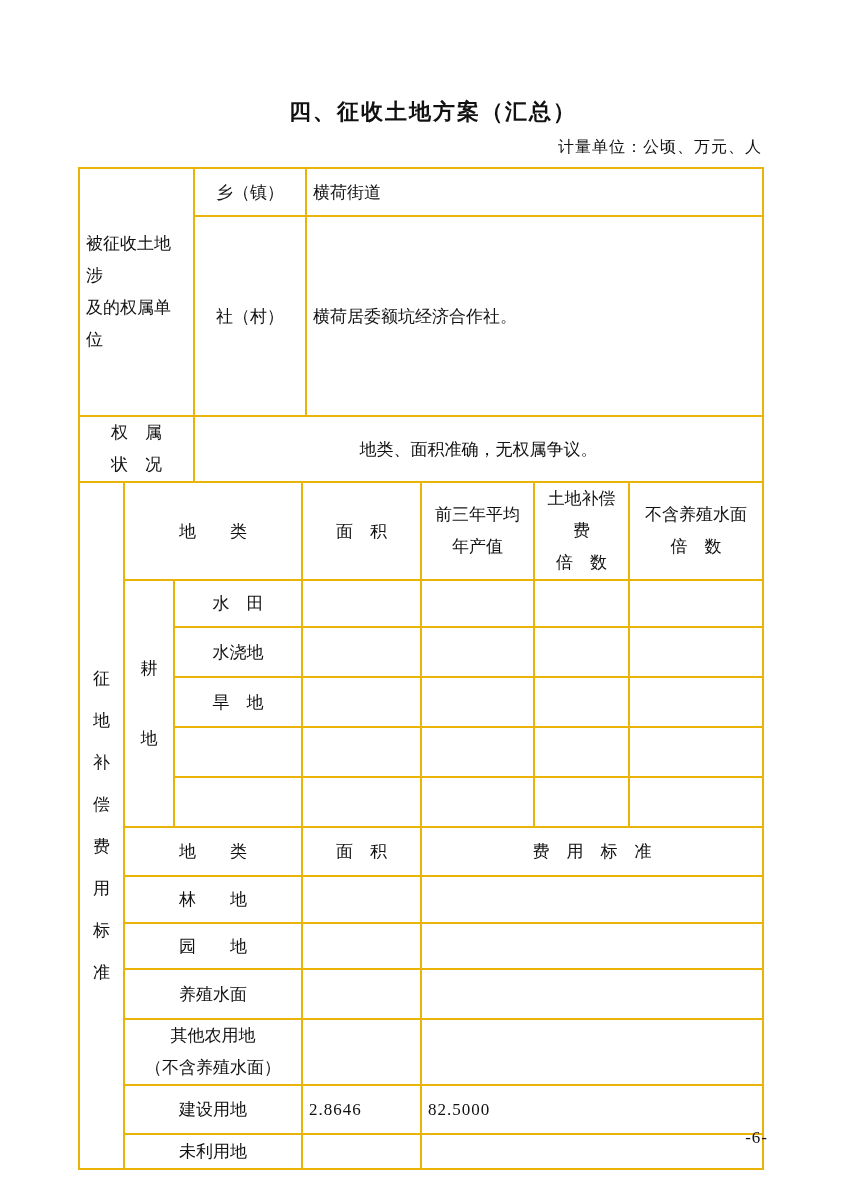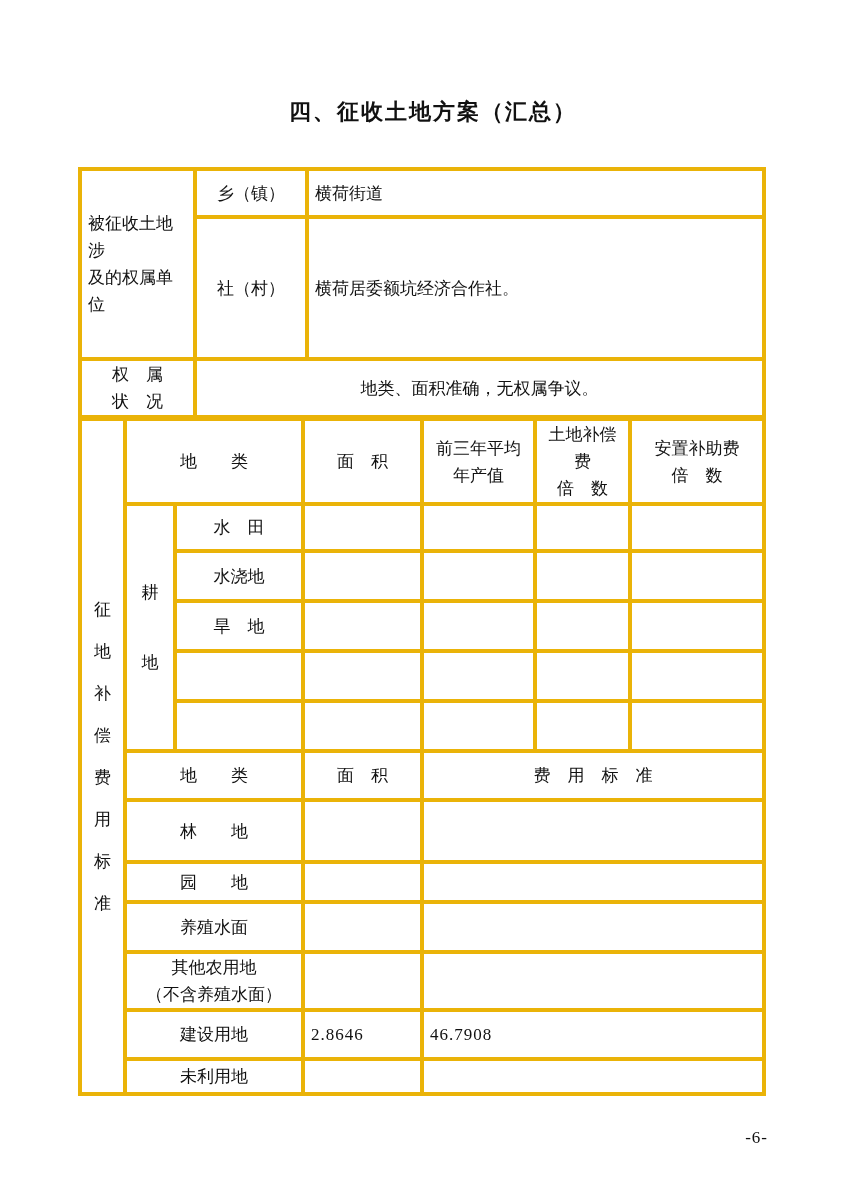--- a/index.html
+++ b/index.html
@@ -10,54 +10,55 @@
   }
   .title{
     position:absolute;top:97px;left:8px;width:100%;text-align:center;
     font-family:"Liberation Sans","DejaVu Sans",sans-serif;
     font-weight:bold;font-size:22px;letter-spacing:2px;margin:0;
   }
   .unit-note{position:absolute;top:137px;right:88px;font-size:16px;letter-spacing:1px;}
   .form{position:absolute;left:78px;top:167px;width:684px;}
   .tbl{border-collapse:collapse;table-layout:fixed;width:684px;}
   .tbl td{
-    border:4px solid #eab308;padding:0 6px;font-size:17px;
+    border:2px solid #eab308;padding:0 6px;font-size:17px;
     vertical-align:middle;overflow:hidden;
   }
   .t2{margin-top:-2px;}
   .c{text-align:center;}
-  .ml{white-space:pre-line;line-height:27px;}
+  .ml{white-space:pre-line;line-height:32px;}
   .vlabel{white-space:pre-line;line-height:42px;text-align:center;padding:0;}
   .vlabel2{white-space:pre-line;line-height:70px;text-align:center;padding:0;}
   .num{letter-spacing:1px;}
   .pageno{position:absolute;top:1128px;right:82px;font-size:17px;letter-spacing:1px;}
 </style>
 </head>
 <body>
 
 <div class="page">
 
   <h1 class="title">四、征收土地方案（汇总）</h1>
+  <div class="unit-note">计量单位：公顷、万元、人</div>
 
   <div class="form">
 
     <table class="tbl t1">
       <colgroup>
           <col style="width:115px">
           <col style="width:112px">
           <col style="width:457px">
         </colgroup>
       <tbody>
       <tr style="height:48px">
         <td rowspan="2" class="ml">被征收土地涉
 及的权属单位</td>
         <td class="c">乡（镇）</td>
         <td>横荷街道</td>
       </tr>
-      <tr style="height:142px">
+      <tr style="height:200px">
         <td class="c">社（村）</td>
         <td>横荷居委额坑经济合作社。</td>
       </tr>
       <tr style="height:51px">
         <td class="c ml">权　属
 状　况</td>
         <td class="c" colspan="2">地类、面积准确，无权属争议。</td>
       </tr>
       </tbody>
     </table>
@@ -81,21 +82,21 @@
 费
 用
 标
 准</td>
         <td colspan="2" class="c">地　　类</td>
         <td class="c">面　积</td>
         <td class="c ml">前三年平均
 年产值</td>
         <td class="c ml">土地补偿费
 倍　数</td>
-        <td class="c ml">安置补助费
+        <td class="c ml">不含养殖水面
 倍　数</td>
       </tr>
       <tr style="height:47px">
         <td rowspan="5" class="vlabel2">耕
 地</td>
         <td class="c">水　田</td>
         <td class="num"></td>
         <td class="num"></td>
         <td class="num"></td>
         <td class="num"></td>
@@ -126,45 +127,45 @@
         <td class="num"></td>
         <td class="num"></td>
         <td class="num"></td>
         <td class="num"></td>
       </tr>
       <tr style="height:49px">
         <td colspan="2" class="c">地　　类</td>
         <td class="c">面　积</td>
         <td colspan="3" class="c">费　用　标　准</td>
       </tr>
-      <tr style="height:62px">
+      <tr style="height:47px">
         <td colspan="2" class="c">林　　地</td>
         <td class="num"></td>
         <td colspan="3" class="num"></td>
       </tr>
-      <tr style="height:40px">
+      <tr style="height:46px">
         <td colspan="2" class="c">园　　地</td>
         <td class="num"></td>
         <td colspan="3" class="num"></td>
       </tr>
       <tr style="height:50px">
         <td colspan="2" class="c">养殖水面</td>
         <td class="num"></td>
         <td colspan="3" class="num"></td>
       </tr>
       <tr style="height:55px">
         <td colspan="2" class="c ml">其他农用地
 （不含养殖水面）</td>
         <td class="num"></td>
         <td colspan="3" class="num"></td>
       </tr>
       <tr style="height:49px">
         <td colspan="2" class="c">建设用地</td>
         <td class="num">2.8646</td>
-        <td colspan="3" class="num">46.7908</td>
+        <td colspan="3" class="num">82.5000</td>
       </tr>
       <tr style="height:35px">
         <td colspan="2" class="c">未利用地</td>
         <td class="num"></td>
         <td colspan="3" class="num"></td>
       </tr>
       </tbody>
     </table>
   </div>
 

